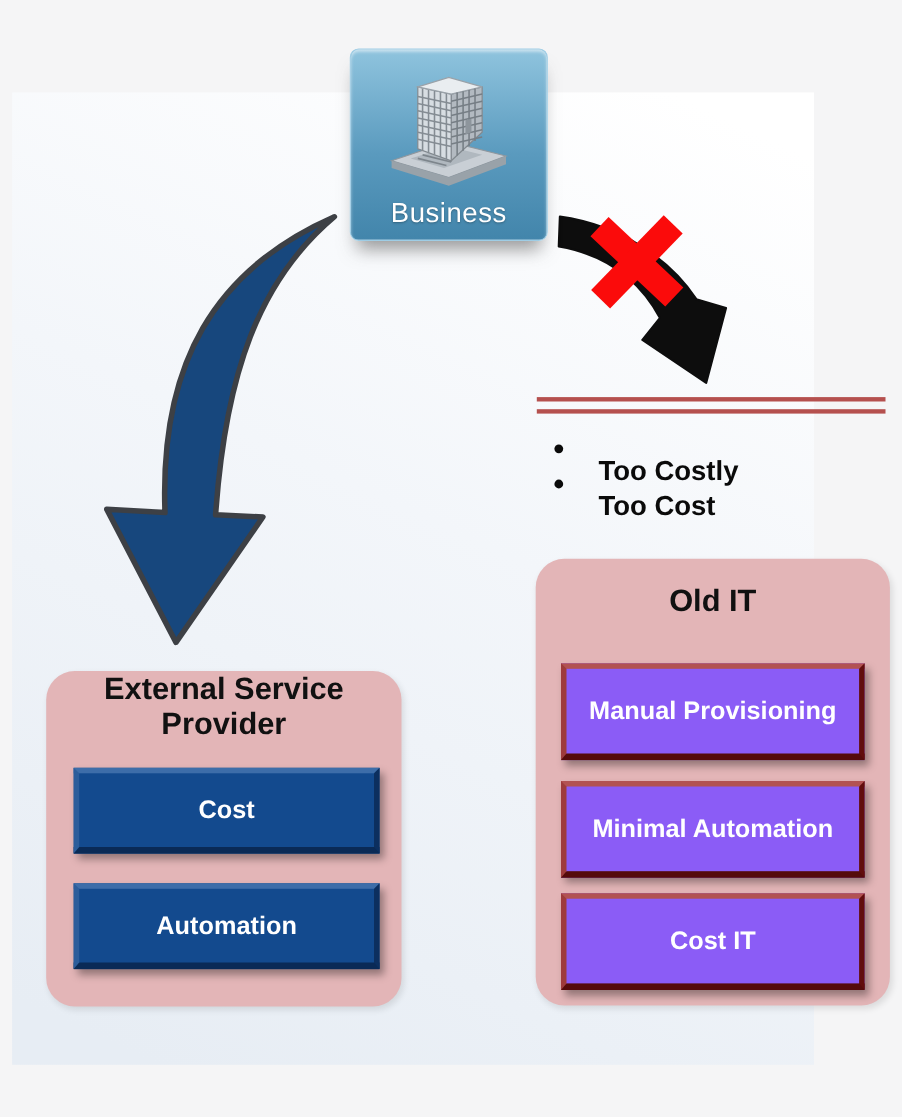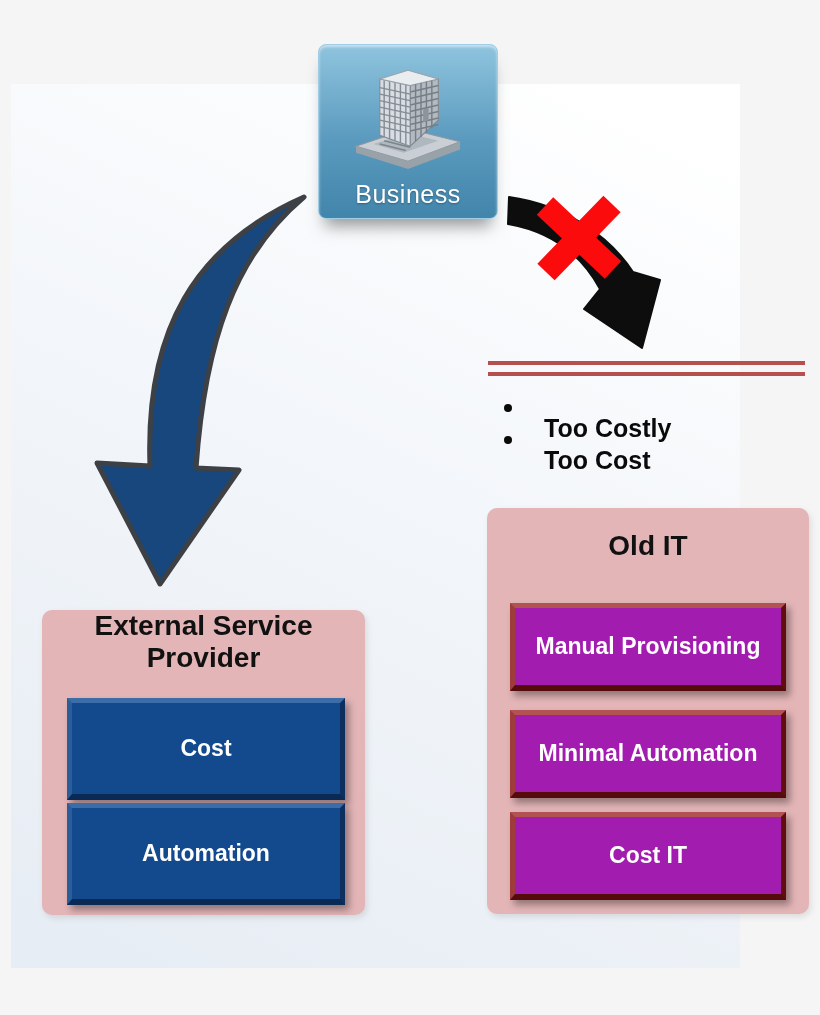--- a/index.html
+++ b/index.html
@@ -42,47 +42,47 @@
   #rule1{top:361px;} #rule2{top:372px;}
 
   
   #issues{position:absolute;left:504px;top:392px;}
   .issue-row{display:flex;align-items:flex-start;height:32px;flex-direction:column;}
   .issue-dot{width:8px;height:8px;border-radius:50%;background:#0a0a0a;margin-top:12px;flex:0 0 8px;}
   .issue-text{margin-left:40px;font-size:25px;font-weight:bold;color:#0a0a0a;line-height:32px;white-space:nowrap;}
 
   
   .pink{
-    position:absolute;background:#e3b5b7;border-radius:10px;
+    position:absolute;background:#e3b5b7;border-radius:26px;
     box-shadow:2px 3px 6px rgba(0,0,0,.10);
   }
   #oldit{left:487px;top:508px;width:322px;height:406px;}
   #esp{left:42px;top:610px;width:323px;height:305px;}
   .pink-title{
     text-align:center;font-size:28px;font-weight:bold;color:#111;
     line-height:1.15;
   }
   #oldit .pink-title{margin-top:22px;}
   #esp .pink-title{padding:0 28px;}
 
   
   .box3d{
     position:absolute;box-sizing:border-box;
     display:flex;align-items:center;justify-content:center;
     color:#ffffff;font-size:23px;font-weight:bold;white-space:nowrap;
     box-shadow:4px 5px 7px rgba(0,0,0,.35);
   }
   .redbox{
-    left:23px;width:276px;height:88px;background:#a21caf;
+    left:23px;width:276px;height:88px;background:#8b5cf6;
     border-top:5px solid #b25252;border-left:5px solid #9e3b3b;
     border-right:5px solid #610d0d;border-bottom:6px solid #550b0b;
   }
   #redbox0{top:95px;} #redbox1{top:202px;} #redbox2{top:304px;}
   .bluebox{
-    left:25px;width:278px;height:102px;background:#134a8e;
+    left:25px;width:278px;height:78px;background:#134a8e;
     border-top:5px solid #3d6da9;border-left:5px solid #2c5d9b;
     border-right:5px solid #0c2f5f;border-bottom:6px solid #0a2a56;
   }
   #bluebox0{top:88px;} #bluebox1{top:193px;}
 </style>
 </head>
 <body>
 
 <div id="canvas">
 

